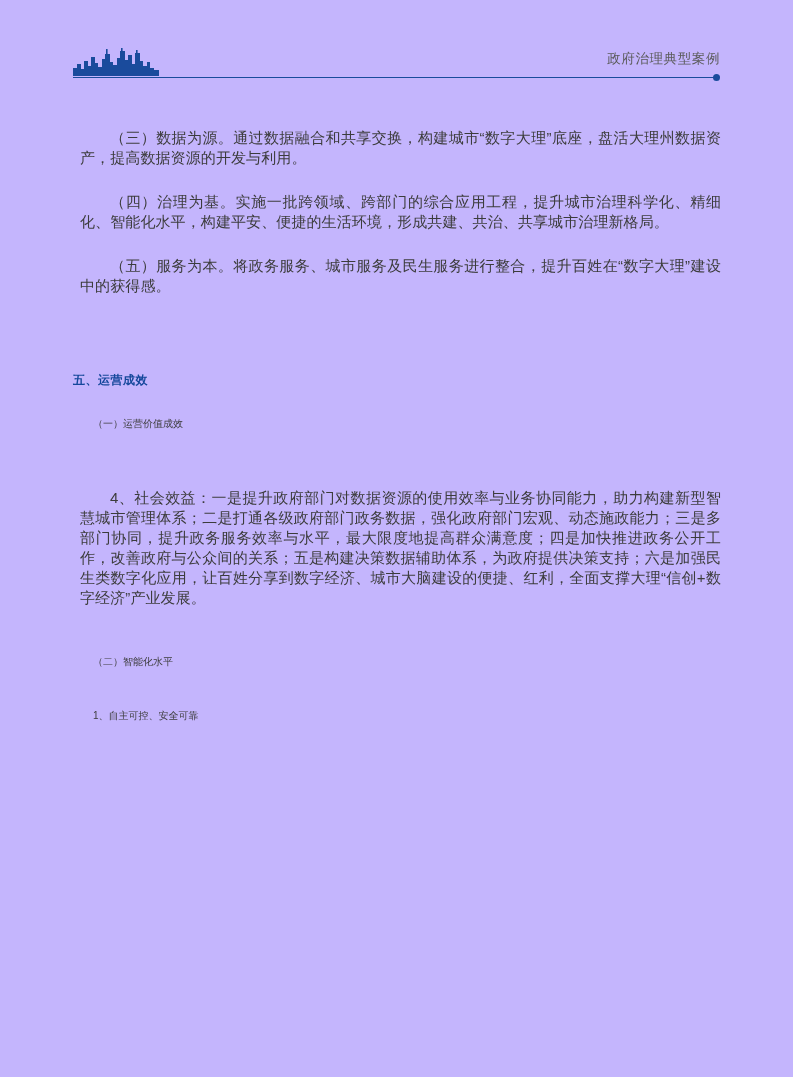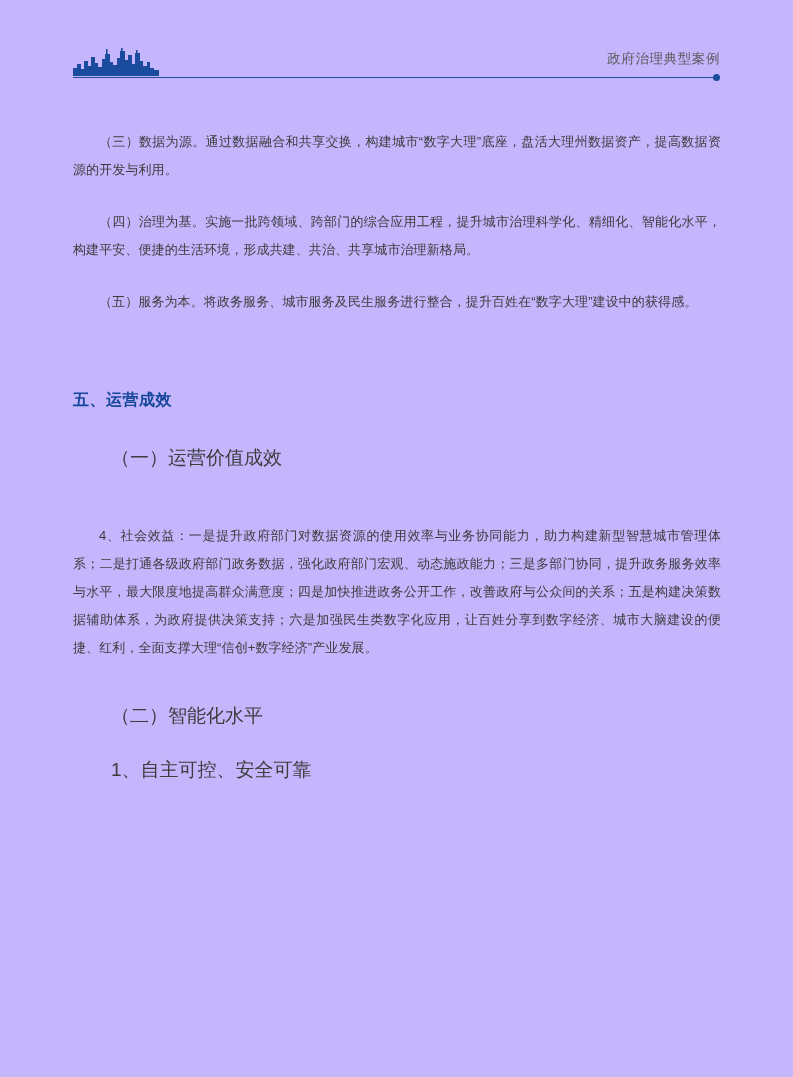--- a/index.html
+++ b/index.html
@@ -63,45 +63,45 @@
   }
 
   
   .content {
     position: absolute;
     top: 128px;
     left: 73px;
     width: 648px;
   }
   p.para {
-    margin: 0 0 12px 0;
-    font-size: 13px;
-    line-height: 28px;
+    margin: 0 0 12px 7px;
+    font-size: 15px;
+    line-height: 20px;
     text-align: justify;
     text-justify: inter-ideograph;
     text-indent: 2em;
     color: #3c3c3c;
     letter-spacing: 0.1px;
   }
   .spacer-lg { height: 44px; }
   .spacer-md { height: 26px; }
   .spacer-sm { height: 12px; }
 
   h2.section-heading {
-    margin: 0 0 14px 0;
-    font-size: 16px;
+    margin: 0 0 0 0;
+    font-size: 12px;
     font-weight: bold;
     color: #14479b;
     line-height: 32px;
     letter-spacing: 0.5px;
   }
 
   p.subheading {
     margin: 0 0 10px 0;
-    font-size: 19px;
+    font-size: 10px;
     line-height: 32px;
     text-indent: 2em;
     color: #3c3c3c;
   }
 
   
   .page-footer {
     position: absolute;
     left: 73px;
     right: 0;

